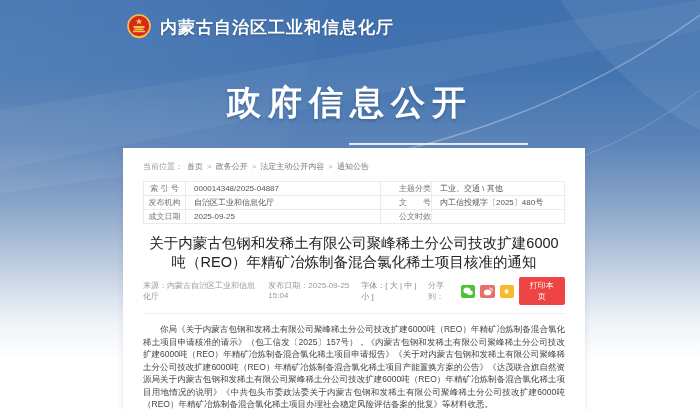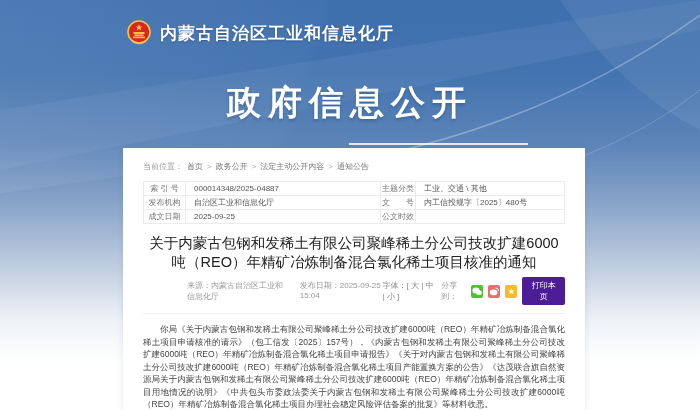--- a/index.html
+++ b/index.html
@@ -7,57 +7,57 @@
   body { font-family:"Liberation Sans","DejaVu Sans",sans-serif; }
   .page { position:relative; width:700px; height:410px; overflow:hidden;
     background:linear-gradient(180deg,#3e6fae 0%,#4374b0 18%,#5c84b8 35%,#8aa5c9 50%,#c3d0e2 66%,#eef2f7 78%,#ffffff 88%); }
   
   .swoosh { position:absolute; pointer-events:none; }
   .swoosh-band { top:-120px; left:-80px; width:900px; height:260px;
     background:linear-gradient(115deg, rgba(255,255,255,0.10) 0%, rgba(255,255,255,0.02) 45%, rgba(255,255,255,0) 46%);
     transform:rotate(-8deg); }
   .swoosh-svg { top:0; left:0; }
   
-  .site-header { position:absolute; top:20px; left:127px; display:flex; align-items:center; }
+  .site-header { position:absolute; top:14px; left:127px; display:flex; align-items:center; }
   .emblem { width:24px; height:27px; margin-right:9px; }
   .site-title { color:#ffffff; font-size:17px; font-weight:bold; letter-spacing:1px;
     text-shadow:0 1px 2px rgba(0,0,0,0.25); }
   
   .banner-title { position:absolute; top:80px; left:0; width:700px; text-align:center;
     color:#ffffff; font-size:34px; font-weight:bold; letter-spacing:7px;
     text-shadow:0 2px 3px rgba(30,60,100,0.35); }
   .banner-underline { position:absolute; top:143px; left:349px; width:179px; height:1.5px;
     background:rgba(255,255,255,0.85); }
   
   .card { position:absolute; top:148px; left:123px; width:462px; height:262px;
     background:#ffffff; padding:13px 20px 4px 20px; box-shadow:0 0 6px rgba(80,110,150,0.18); }
   .breadcrumb { font-size:8px; color:#999; display:flex; align-items:center; gap:4px; }
   .breadcrumb .bc-link { color:#777; cursor:pointer; }
   .breadcrumb .bc-sep { color:#aaa; }
   
   table.doc-meta { width:100%; border-collapse:collapse; margin-top:9px; table-layout:fixed; }
   table.doc-meta td { border:1px solid #ebebeb; height:14px; font-size:8px; vertical-align:middle; }
   td.m-label { width:42px; text-align:center; color:#777; }
   td.m-val1  { width:195px; padding-left:8px; color:#555;margin-top:28px; }
-  td.m-label2{ width:35px; text-align:center; color:#777; }
+  td.m-label2{ width:51px; text-align:right; color:#777; }
   td.m-val2  { padding-left:8px; color:#555; }
   
   .article-title { margin-top:10px; text-align:center; font-size:14.5px; line-height:19px;
     font-weight:normal; color:#222; }
   .meta-row { margin-top:5px; display:flex; justify-content:space-between; align-items:center;
     font-size:8px; color:#999; }
-  .meta-left { display:flex; gap:10px;margin-left:44px; }
+  .meta-left { display:flex; gap:10px; }
   .meta-right { display:flex; align-items:center; gap:5px; }
   .font-size-ctl { color:#888; cursor:pointer; }
   .share-icon { width:16px; height:13px; border-radius:2px; display:inline-flex;
     align-items:center; justify-content:center; color:#fff; font-size:8px; cursor:pointer; }
   .ic-wechat { background:#4fc135; }
   .ic-weibo  { background:#e9706a; }
   .ic-star   { background:#f7ba2a; }
-  .print-btn { background:#4c1d95; color:#fff; font-size:8px; padding:3px 9px;
+  .print-btn { background:#ef4444; color:#fff; font-size:8px; padding:3px 9px;
     border:none; border-radius:2px; cursor:pointer; }
   .divider { margin-top:8px; border-top:1px solid #efefef; }
   .body-text { margin-top:9px; font-size:8.5px; line-height:12.5px; color:#444;
     text-align:justify; }
   .body-text p.indent { text-indent:2em; }
 </style>
 </head>
 <body>
 
 <div class="page">

